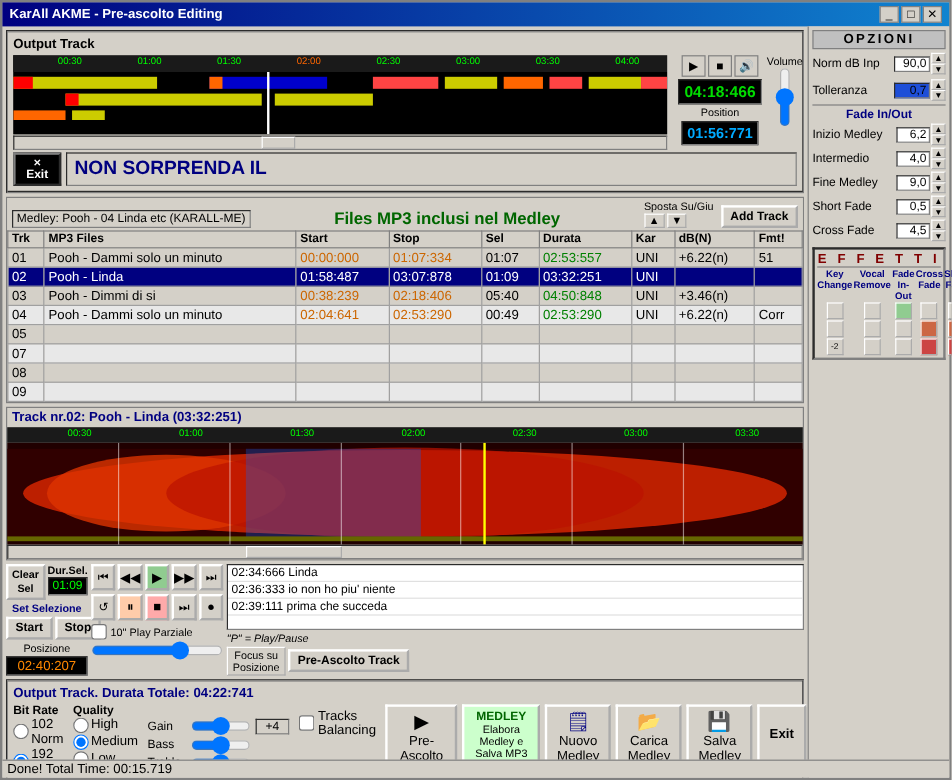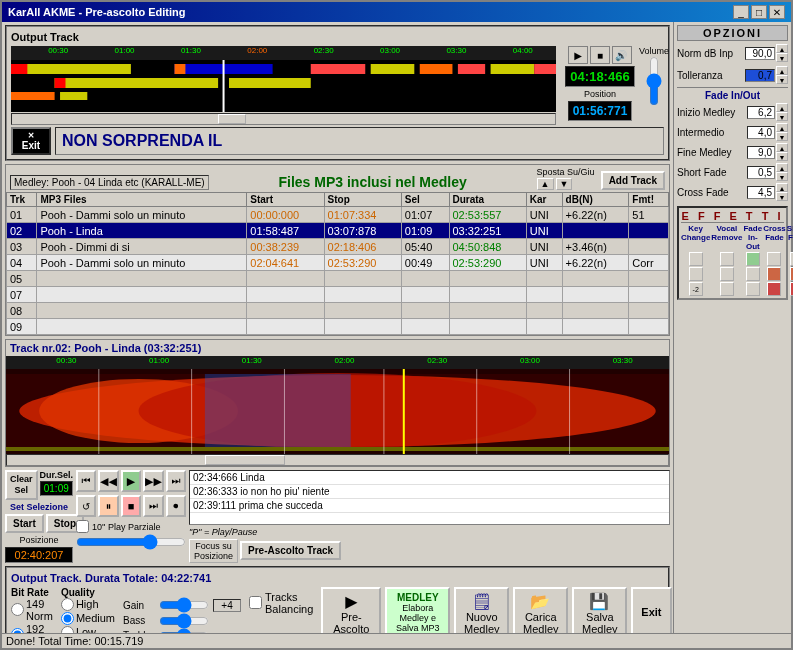--- a/index.html
+++ b/index.html
@@ -345,21 +345,21 @@
 
       <div style="border:2px groove #808080; background:#d4d0c8; padding:4px;">
         <div style="font-weight:bold; font-size:11px; color:#000080; margin-bottom:3px;">Output Track. Durata Totale: 04:22:741</div>
         <div style="display:flex; gap:8px; align-items:flex-start;">
 
           <div>
             <div style="font-size:10px; font-weight:bold;">Bit Rate</div>
             <div style="display:flex; flex-direction:column; gap:1px;">
               <label style="display:flex; align-items:center; gap:2px; font-size:10px;">
                   <input type="radio" name="bitrate" style=""> 
-                  <span>149 Norm</span>
+                  <span>102 Norm</span>
                 </label>
               <label style="display:flex; align-items:center; gap:2px; font-size:10px;">
                   <input type="radio" name="bitrate" checked="" style=""> 
                   <span>192 High</span>
                 </label>
 
             </div>
           </div>
 
           <div>

